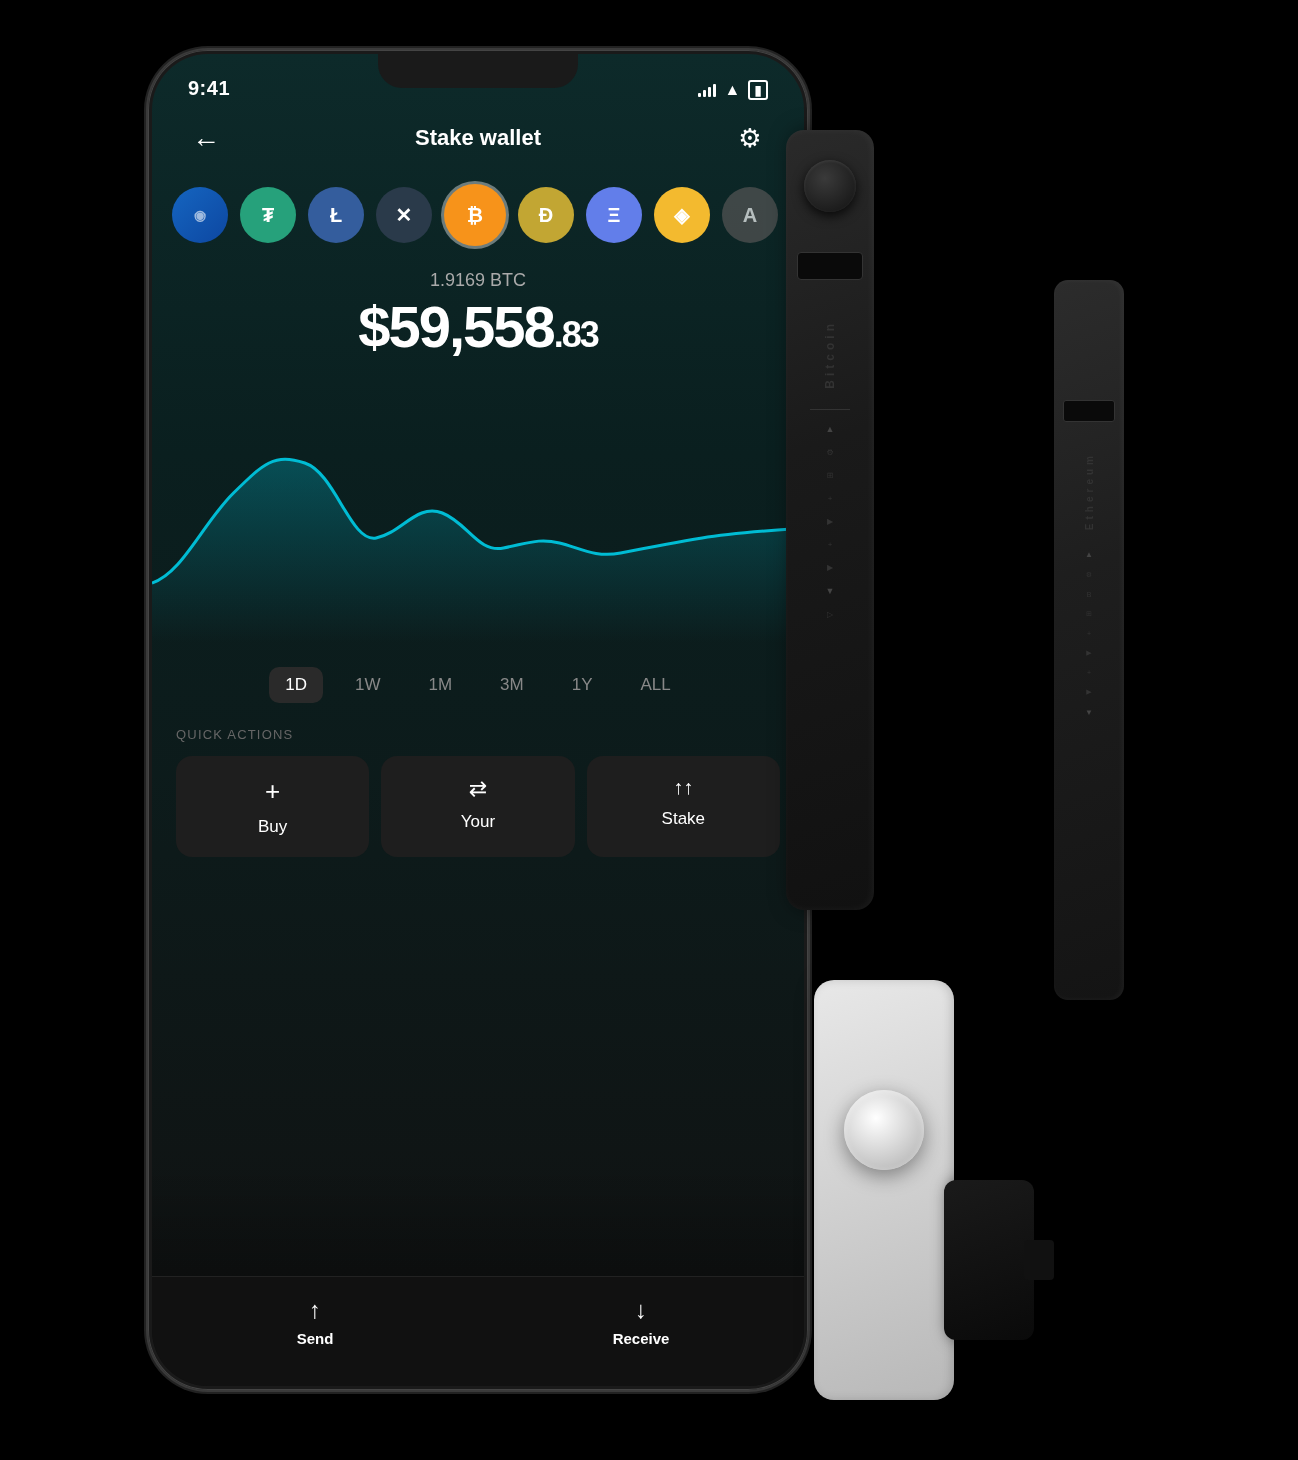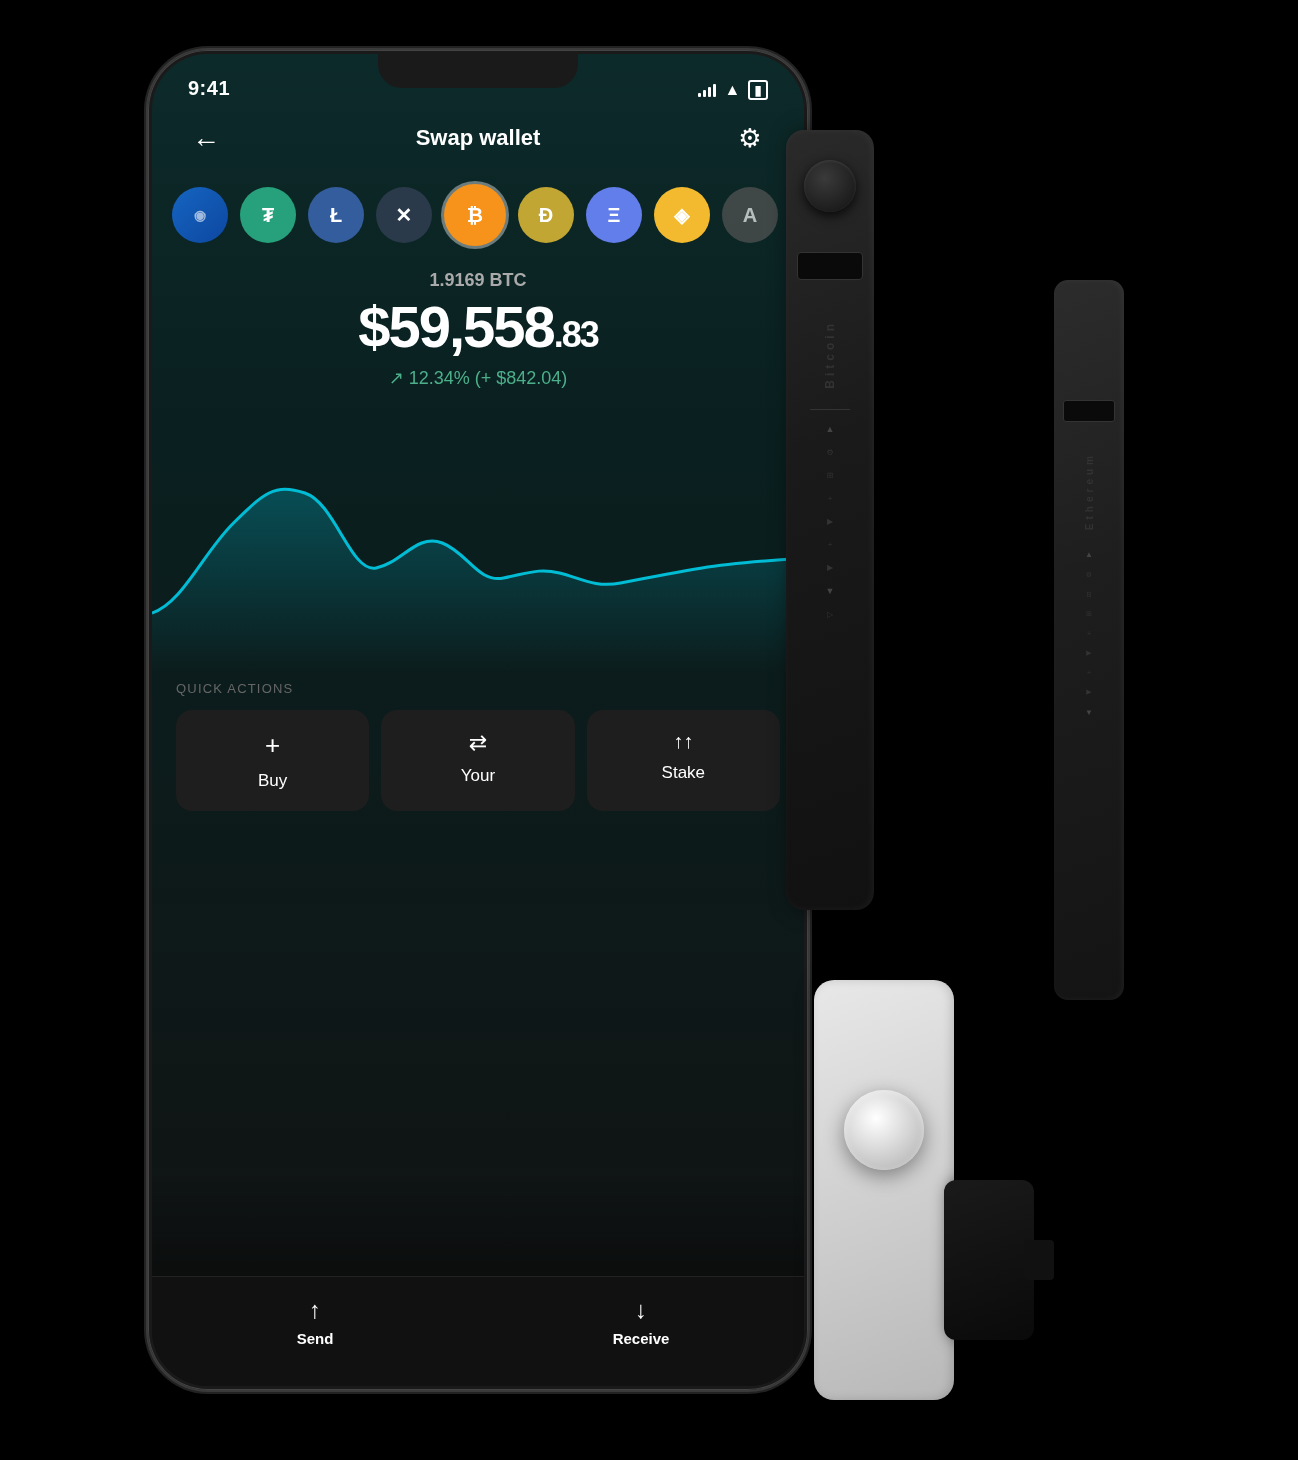--- a/index.html
+++ b/index.html
@@ -185,21 +185,20 @@
 
     
     .price-section {
       text-align: center;
       padding: 8px 20px 16px;
     }
     .btc-amount {
       color: #aaa;
       font-size: 18px;
       margin-bottom: 4px;
-      font-weight: bold;
     }
     .usd-price {
       color: #fff;
       font-size: 58px;
       font-weight: 700;
       letter-spacing: -2px;
       line-height: 1.1;
     }
     .usd-price .cents {
       font-size: 36px;
@@ -487,21 +486,21 @@
             <div class="signal-bar" style="height:10px"></div>
             <div class="signal-bar" style="height:13px"></div>
           </div>
           <span style="color:#fff;font-size:16px">▲</span>
           <span style="color:#fff;font-size:14px;border:2px solid #fff;border-radius:3px;padding:1px 4px;display:inline-block;line-height:1">▮</span>
         </div>
       </div>
 
       <div class="header">
         <div class="back-btn">←</div>
-        <div class="header-title">Swap wallet</div>
+        <div class="header-title">Stake wallet</div>
         <div class="settings-btn">⚙</div>
       </div>
 
       <div class="coin-selector">
         <div class="coin-item" style="background:linear-gradient(135deg,#1565C0,#0D47A1)">
           <span style="font-size:14px;opacity:0.6">◉</span>
         </div>
         <div class="coin-item" style="background:#26A17B">₮</div>
         <div class="coin-item" style="background:#345D9D">Ł</div>
         <div class="coin-item" style="background:#2a3a4a">✕</div>
@@ -510,36 +509,43 @@
         <div class="coin-item" style="background:#627EEA">Ξ</div>
         <div class="coin-item" style="background:#F3BA2F">◈</div>
         <div class="coin-item" style="background:#555;opacity:0.7">A</div>
       </div>
 
       <div class="price-section">
         <div class="btc-amount">1.9169 BTC</div>
         <div class="usd-price">
           <span>$59,558</span><span class="cents">.83</span>
         </div>
-        <div class="price-change">↗ 12.34% (+ $842.04)</div>
       </div>
 
       <div class="chart-container">
         <svg class="chart-svg" viewBox="0 0 640 260" preserveAspectRatio="none">
           <defs>
             <linearGradient id="chartGrad" x1="0" y1="0" x2="0" y2="1">
               <stop offset="0%" stop-color="#00BCD4" stop-opacity="0.3"></stop>
               <stop offset="100%" stop-color="#00BCD4" stop-opacity="0"></stop>
             </linearGradient>
           </defs>
           <path d="M 0 200 C 30 190 50 140 80 110 C 110 80 120 70 150 80 C 180 90 195 160 220 155 C 245 150 260 120 285 130 C 310 140 320 170 345 165 C 370 160 380 155 400 160 C 420 165 435 175 460 170 C 485 165 510 160 540 155 C 570 150 600 148 640 145 L 640 260 L 0 260 Z" fill="url(#chartGrad)"></path>
           <path d="M 0 200 C 30 190 50 140 80 110 C 110 80 120 70 150 80 C 180 90 195 160 220 155 C 245 150 260 120 285 130 C 310 140 320 170 345 165 C 370 160 380 155 400 160 C 420 165 435 175 460 170 C 485 165 510 160 540 155 C 570 150 600 148 640 145" fill="none" stroke="#00BCD4" stroke-width="3"></path>
         </svg>
       </div>
 
+      <div class="time-filters">
+        <button class="time-btn active">1D</button>
+        <button class="time-btn">1W</button>
+        <button class="time-btn">1M</button>
+        <button class="time-btn">3M</button>
+        <button class="time-btn">1Y</button>
+        <button class="time-btn">ALL</button>
+      </div>
 
       <div class="quick-actions-section">
         <div class="quick-actions-label">QUICK ACTIONS</div>
         <div class="action-buttons">
           <button class="action-btn">
             <span class="action-btn-icon">+</span>
             <span class="action-btn-label">Buy</span>
           </button>
           <button class="action-btn">
             <span class="action-btn-icon" style="font-size:22px">⇄</span>

